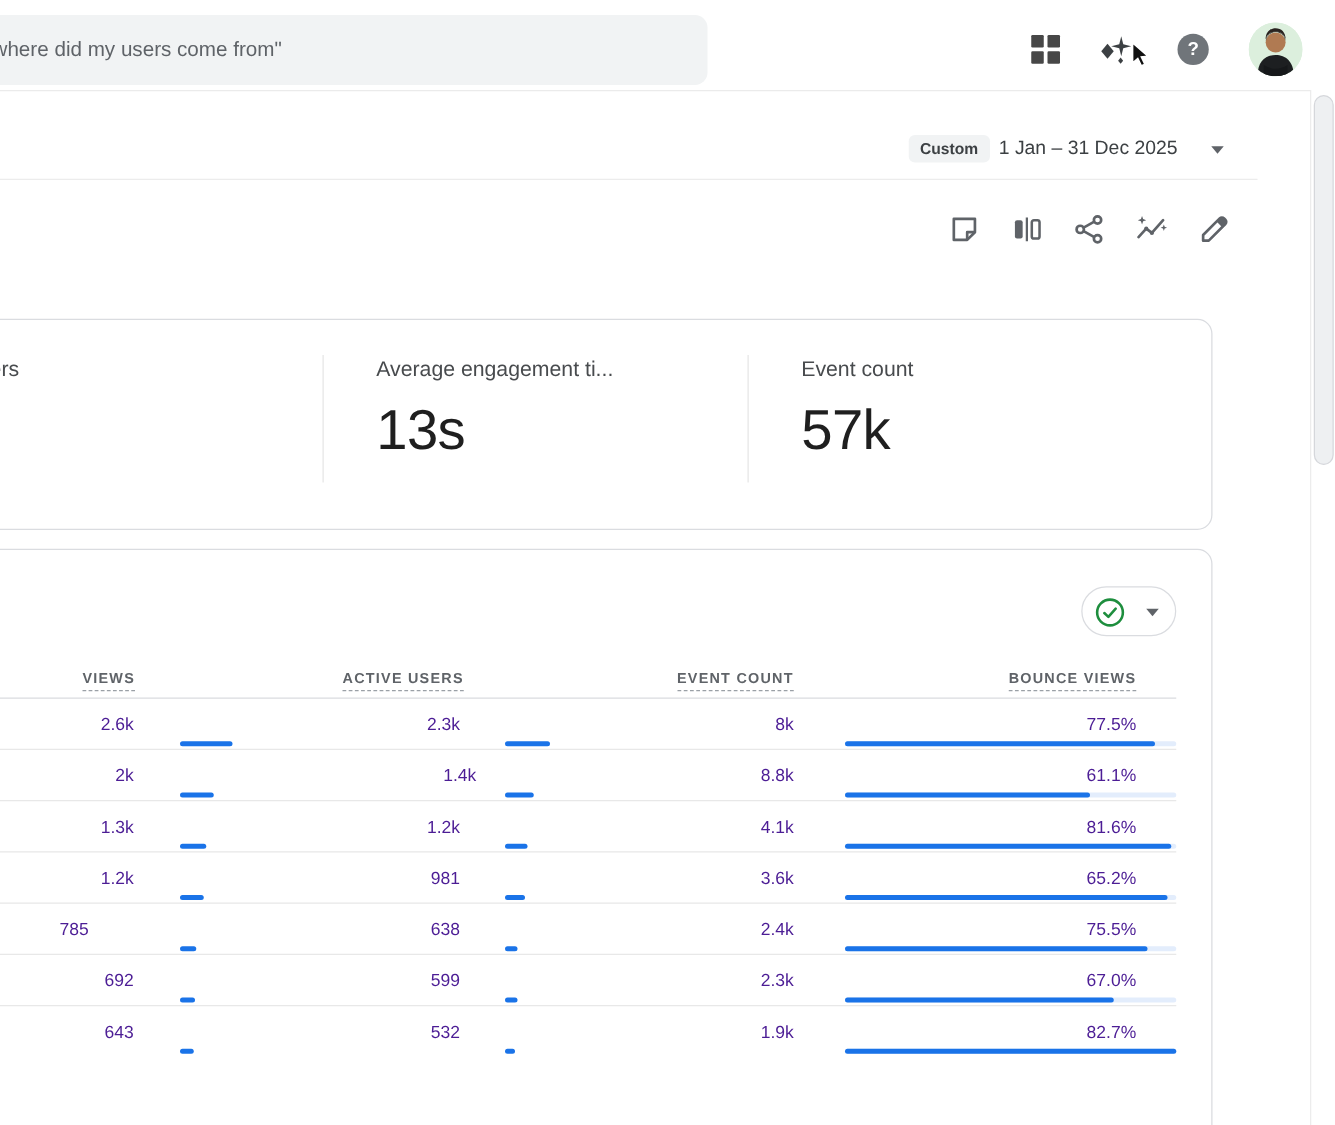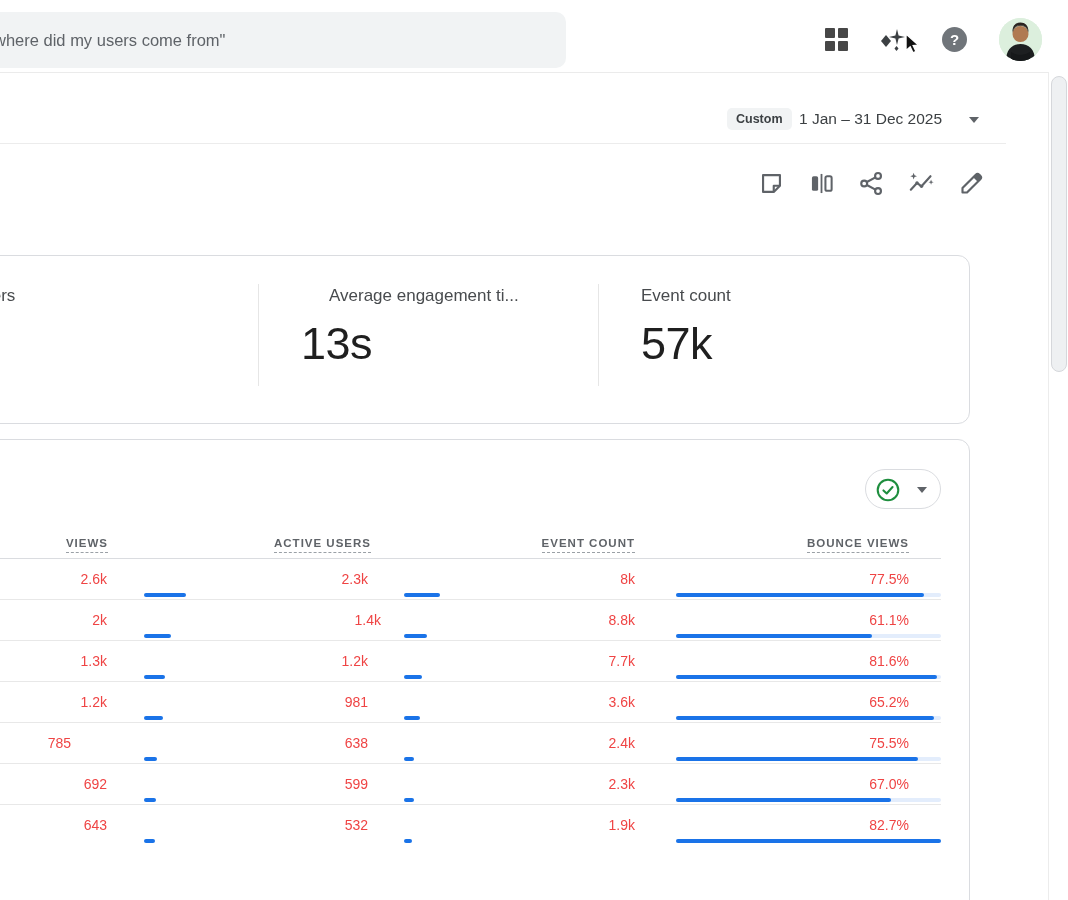--- a/index.html
+++ b/index.html
@@ -39,21 +39,21 @@
   .pill{position:absolute;left:904px;top:29px;width:76px;height:40px;border:1px solid #dadce0;border-radius:20px;
         background:#fff;cursor:pointer;padding:0;}
   .pill .caret{position:absolute;right:13px;top:17px;}
   
   .thead{position:absolute;left:0;top:86px;width:980px;height:32px;border-bottom:1px solid #dadce0;}
   .th{position:absolute;bottom:5px;font-size:11.5px;letter-spacing:1px;font-weight:bold;color:#5f6368;
       border-bottom:1px dashed #9aa0a6;padding-bottom:3px;cursor:pointer;white-space:nowrap;}
   .tbody{position:absolute;left:0;top:119px;width:980px;}
   .trow{position:relative;width:980px;height:40px;border-bottom:1px solid #e8e8e8;}
   .trow:last-child{border-bottom:none;}
-  .cellnum{position:absolute;top:50%;transform:translateY(-50%);font-size:14px;color:#ef4444;white-space:nowrap;}
+  .cellnum{position:absolute;top:50%;transform:translateY(-50%);font-size:14px;color:#4c1d95;white-space:nowrap;}
   .bar{position:absolute;bottom:2px;height:4px;border-radius:2px;background:#1a73e8;}
   .track{position:absolute;bottom:2px;left:715px;width:265px;height:4px;border-radius:2px;background:#e3edfc;}
   .bounce-fill{position:absolute;bottom:2px;left:715px;height:4px;border-radius:2px;background:#1a73e8;}
   svg{display:block;}
 </style>
 </head>
 <body>
 
 <div id="page">
 
@@ -148,21 +148,21 @@
 
   <section class="card" id="card-summary">
     <div class="vline" style="left:297px;"></div>
     <div class="vline" style="left:637px;"></div>
 
     <div>
       <span class="metric-label" style="left:-26px;">New users</span>
 
     </div>
     <div>
-      <span class="metric-label" style="left:340px;margin-left:28px;">Average engagement ti...</span>
+      <span class="metric-label" style="left:340px;">Average engagement ti...</span>
       <span class="metric-value" style="left:340px;">13s</span>
     </div>
     <div>
       <span class="metric-label" style="left:680px;">Event count</span>
       <span class="metric-value" style="left:680px;">57k</span>
     </div>
   </section>
 
   <section class="card" id="card-table">
 
@@ -198,21 +198,21 @@
           <div class="cellnum" style="right: 306px;">8.8k</div>
           <div class="cellnum" style="right: 32px;">61.1%</div>
           <div class="bar" style="left: 183px; width: 27px;"></div>
           <div class="bar" style="left: 443px; width: 23px;"></div>
           <div class="track"></div>
           <div class="bounce-fill" style="width: 196px;"></div>
         </div>
         <div class="trow">
           <div class="cellnum" style="right: 834px;">1.3k</div>
           <div class="cellnum" style="right: 573px;">1.2k</div>
-          <div class="cellnum" style="right: 306px;">7.7k</div>
+          <div class="cellnum" style="right: 306px;">4.1k</div>
           <div class="cellnum" style="right: 32px;">81.6%</div>
           <div class="bar" style="left: 183px; width: 21px;"></div>
           <div class="bar" style="left: 443px; width: 18px;"></div>
           <div class="track"></div>
           <div class="bounce-fill" style="width: 261px;"></div>
         </div>
         <div class="trow">
           <div class="cellnum" style="right: 834px;">1.2k</div>
           <div class="cellnum" style="right: 573px;">981</div>
           <div class="cellnum" style="right: 306px;">3.6k</div>

